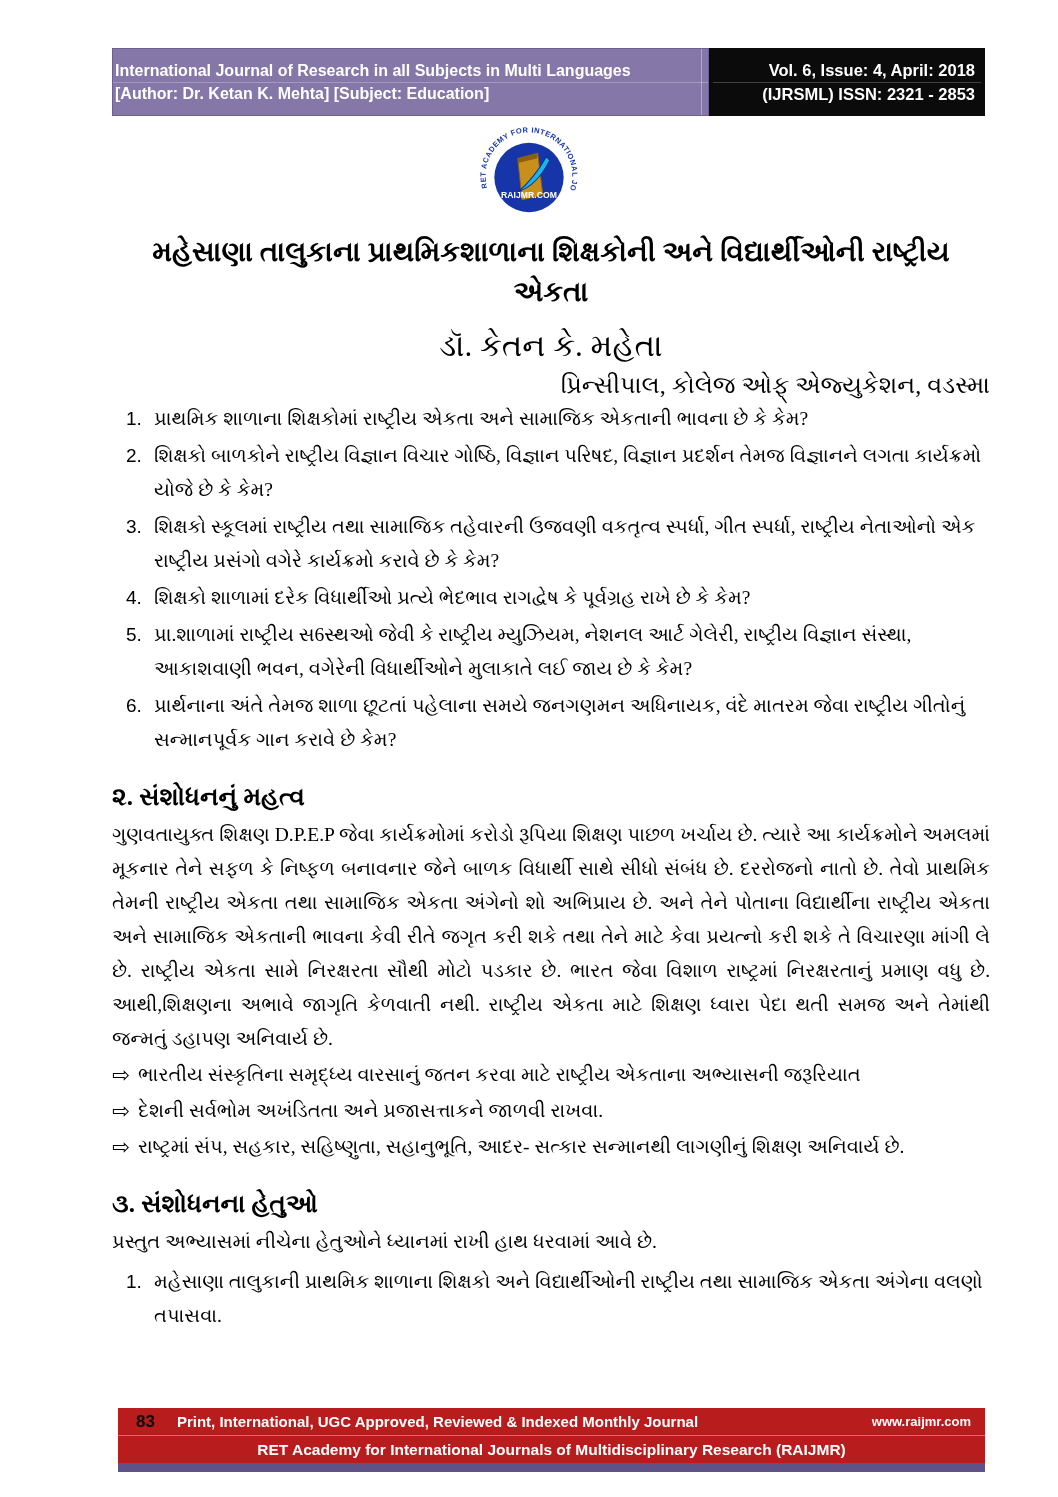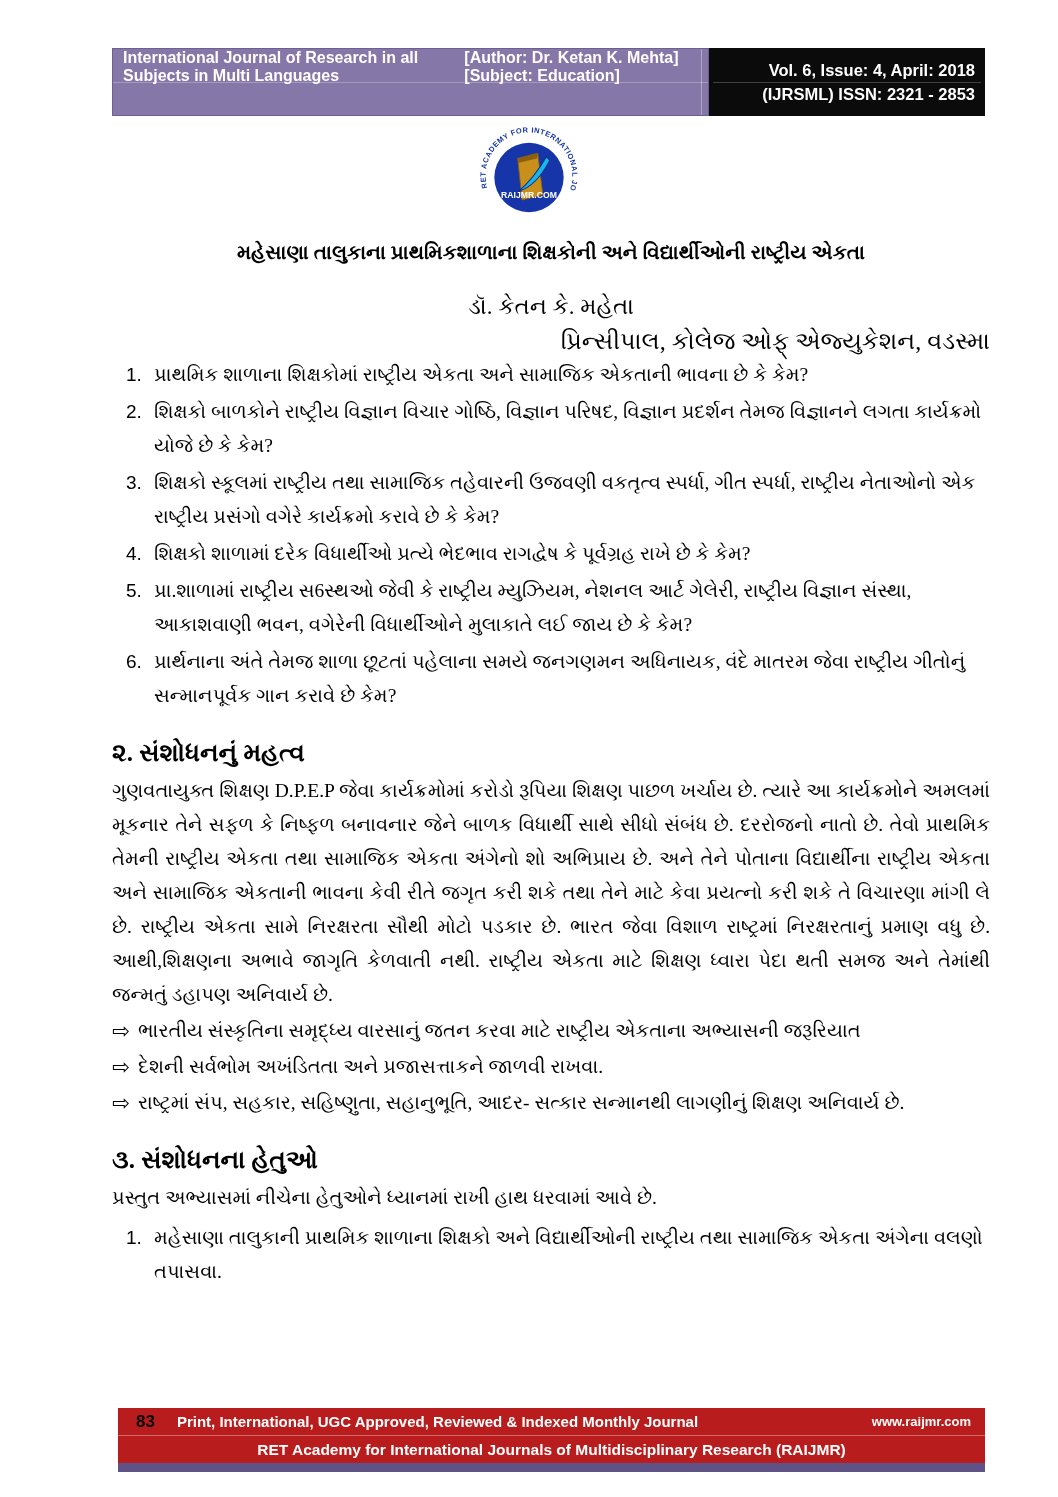--- a/index.html
+++ b/index.html
@@ -16,22 +16,22 @@
     position: absolute; left: 112px; top: 48px;
     width: 873px; height: 68px;
     display: flex;
     font-family: "Liberation Sans", "DejaVu Sans", sans-serif;
   }
   .band-left {
     width: 607px; height: 100%;
     background: #8677A9;
     border: 1px solid #6d5f92;
     color: #ffffff; font-weight: bold; font-size: 16px;
-    display: flex; flex-direction: row; justify-content: center;
-    padding-left: 10px; gap: 5px;
+    display: flex; flex-direction: column; justify-content: center;
+    padding-left: 2px; gap: 5px;
     position: relative;
   }
   .band-left::after {
     content: ""; position: absolute; left: 0; right: 0; top: 50%;
     border-top: 1px solid rgba(255,255,255,0.25);
   }
   .band-left::before {
     content: ""; position: absolute; right: 6px; top: 0; bottom: 0;
     border-right: 1px solid rgba(255,255,255,0.35);
   }
@@ -55,24 +55,24 @@
     position: absolute; left: 0; top: 122px; width: 100%;
     display: flex; justify-content: center;
   }
 
   
   .content {
     position: absolute; left: 112px; top: 232px; width: 878px;
   }
   .paper-title {
     text-align: center; font-weight: bold;
-    font-size: 20px; line-height: 40px; color: #000;
+    font-size: 28px; line-height: 40px; color: #000;
   }
   .author-name {
-    text-align: center; font-size: 23px; margin-top: 22px; color: #000;
+    text-align: center; font-size: 31px; margin-top: 16px; color: #000;
   }
   .affiliation {
     text-align: right; font-size: 24px; margin-top: 8px; color: #000;
   }
   .sec-heading {
     font-weight: bold; font-size: 25px; color: #000;
     margin-top: 26px; margin-bottom: 6px;
   }
   .body-text { font-size: 19.5px; line-height: 34px; color: #000; }
 

